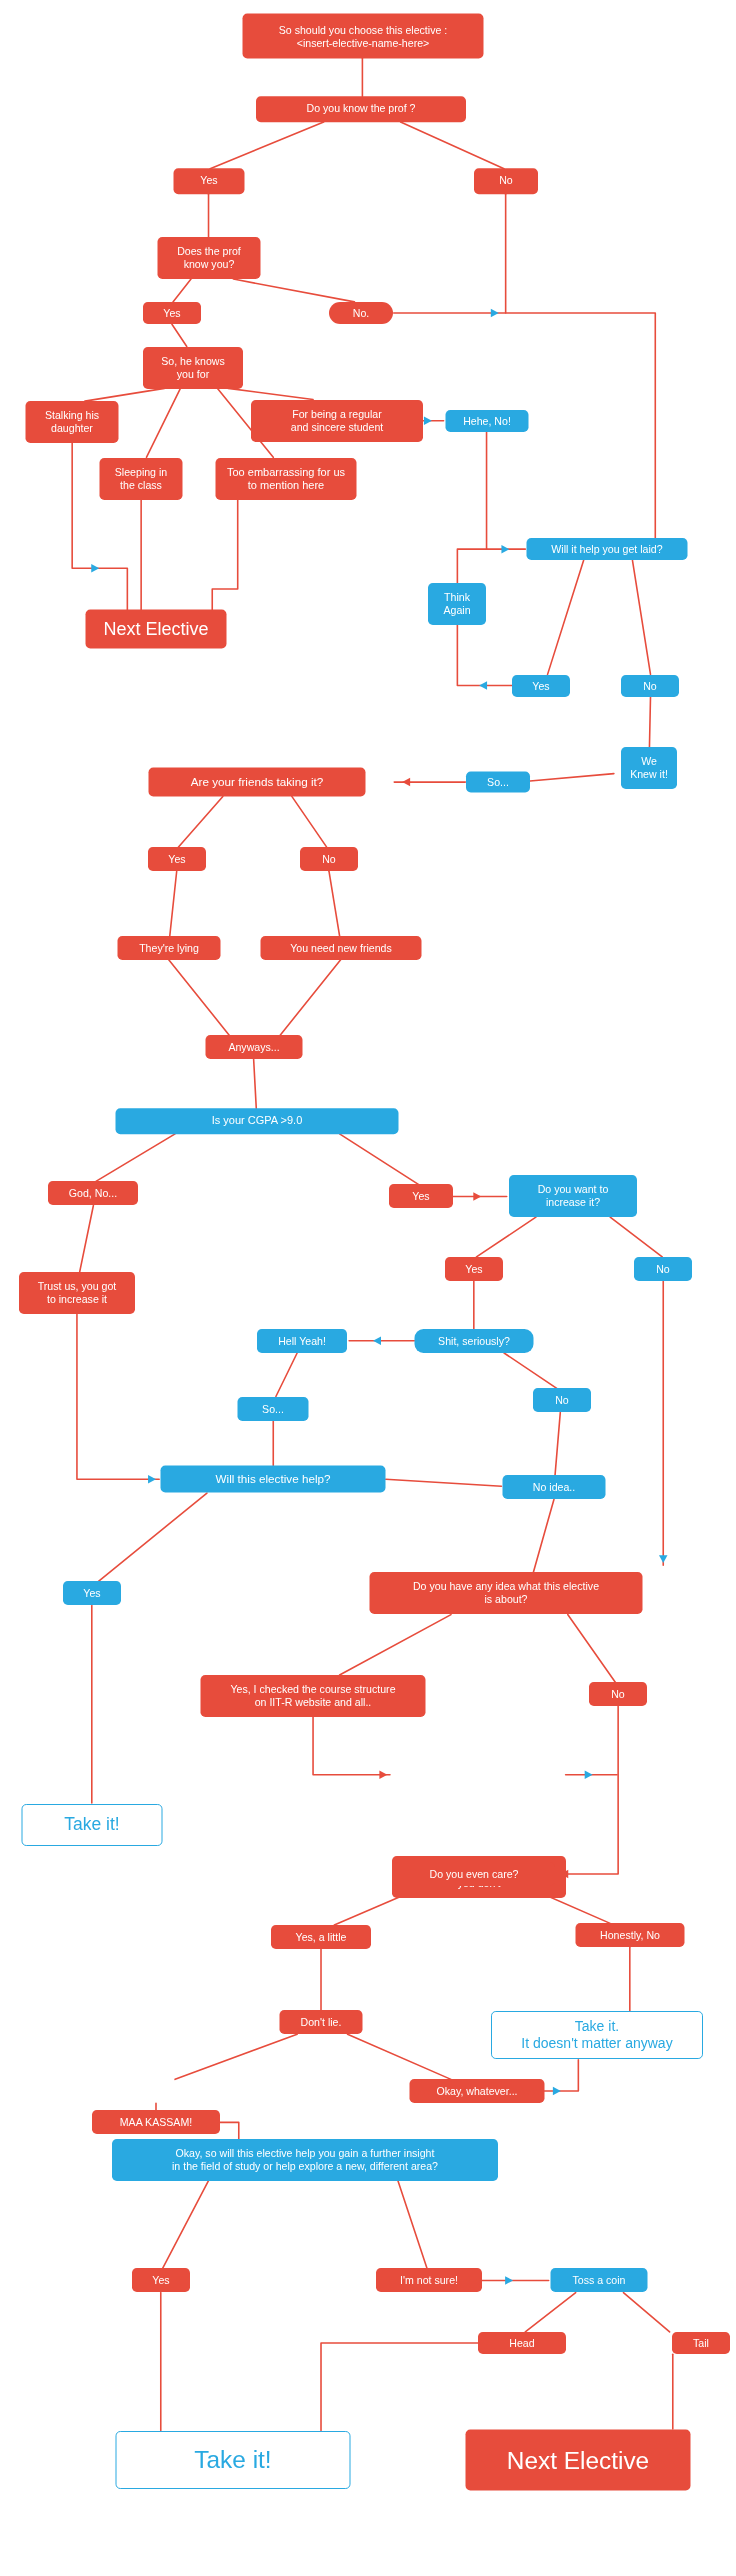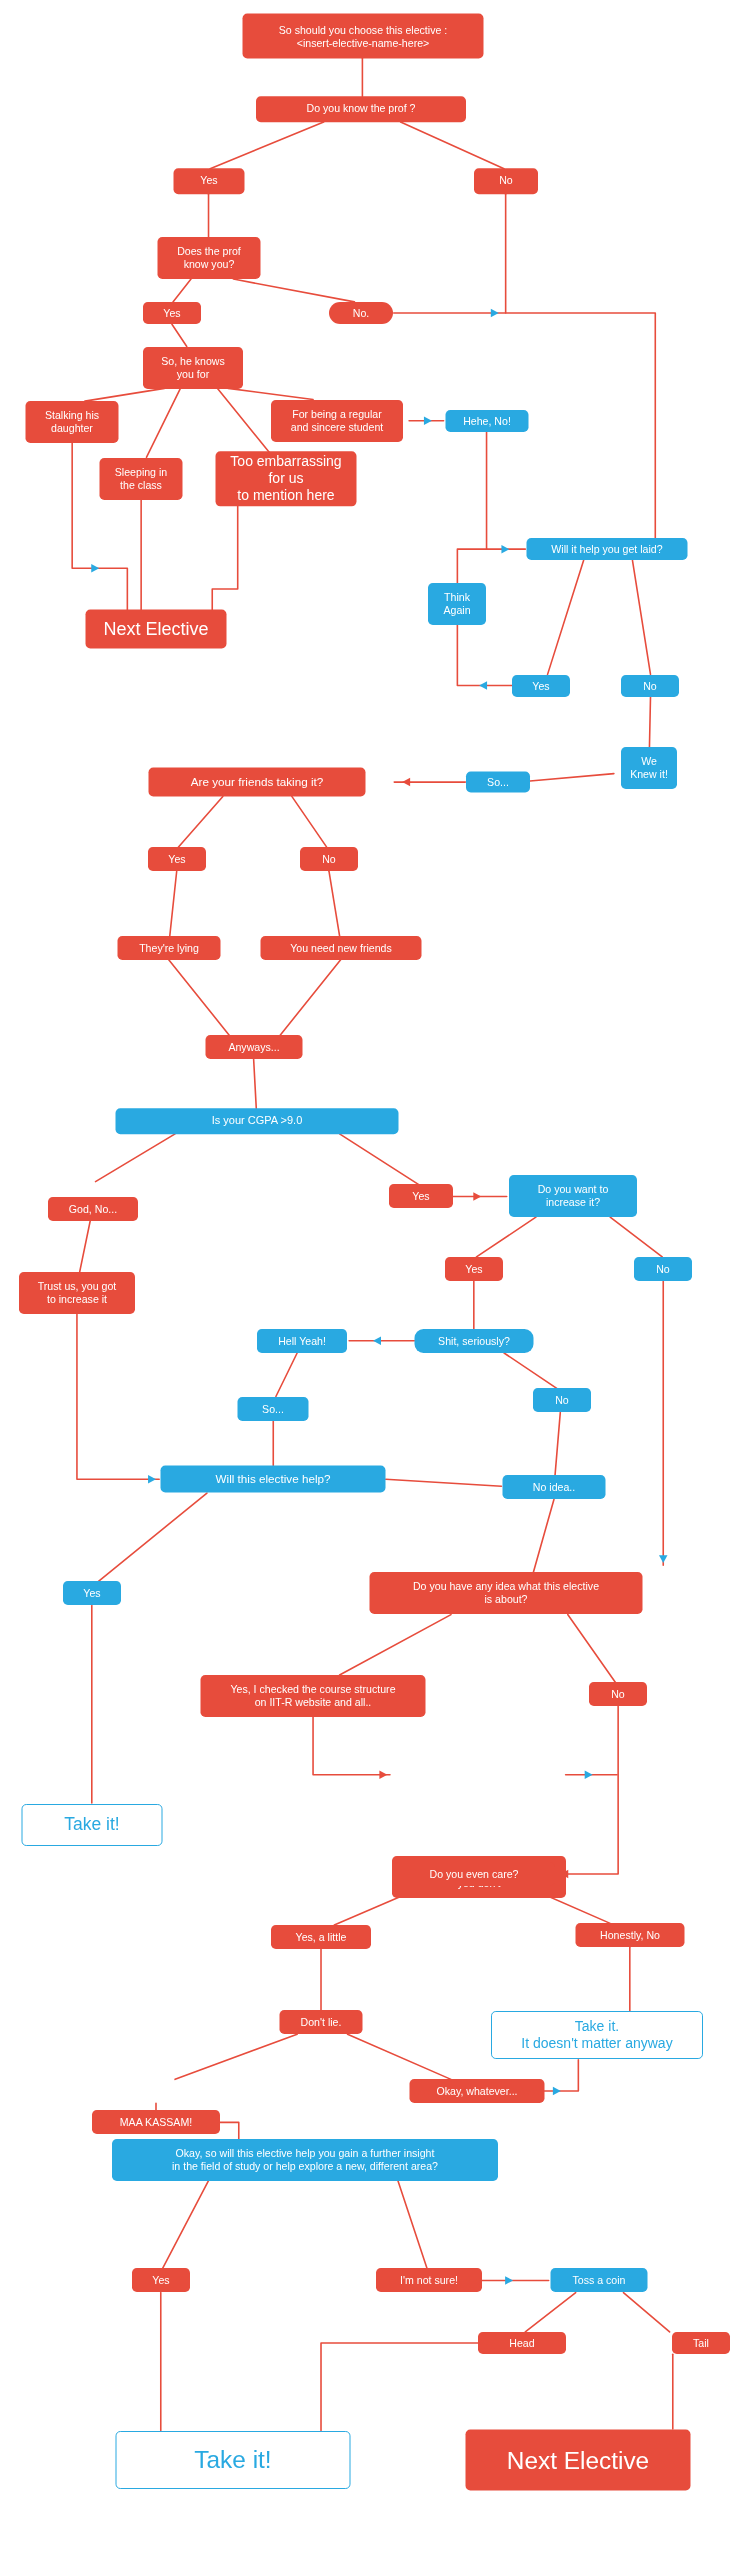--- a/index.html
+++ b/index.html
@@ -112,44 +112,44 @@
     <div class="node red" style="left: 209px; top: 181px; width: 71px; min-height: 25.5px; font-size: 10.6px; background: rgb(231, 76, 60); color: rgb(255, 255, 255);">Yes</div>
     <div class="node red" style="left: 506px; top: 181px; width: 64px; min-height: 25.5px; font-size: 10.6px; background: rgb(231, 76, 60); color: rgb(255, 255, 255);">No</div>
     <div class="node red" style="left: 209px; top: 258px; width: 103px; min-height: 42px; font-size: 10.6px; background: rgb(231, 76, 60); color: rgb(255, 255, 255);">Does the prof
 know you?</div>
     <div class="node red" style="left: 172px; top: 313px; width: 58px; min-height: 22px; font-size: 10.6px; background: rgb(231, 76, 60); color: rgb(255, 255, 255);">Yes</div>
     <div class="node red" style="left: 361px; top: 313px; width: 64px; min-height: 22px; font-size: 10.6px; background: rgb(231, 76, 60); color: rgb(255, 255, 255); border-radius: 11px;">No.</div>
     <div class="node red" style="left: 193px; top: 368px; width: 100px; min-height: 42px; font-size: 10.6px; background: rgb(231, 76, 60); color: rgb(255, 255, 255);">So, he knows
 you for</div>
     <div class="node red" style="left: 72px; top: 422px; width: 93px; min-height: 42px; font-size: 10.6px; background: rgb(231, 76, 60); color: rgb(255, 255, 255);">Stalking his
 daughter</div>
-    <div class="node red" style="left: 337px; top: 421px; width: 132px; min-height: 42px; font-size: 10.6px; background: rgb(231, 76, 60); color: rgb(255, 255, 255);">For being a regular
+    <div class="node red" style="left: 337px; top: 421px; width: 172px; min-height: 42px; font-size: 10.6px; background: rgb(231, 76, 60); color: rgb(255, 255, 255);">For being a regular
 and sincere student</div>
     <div class="node blue" style="left: 487px; top: 421px; width: 83px; min-height: 22px; font-size: 10.6px; background: rgb(41, 169, 225); color: rgb(255, 255, 255);">Hehe, No!</div>
     <div class="node red" style="left: 141px; top: 479px; width: 83px; min-height: 42px; font-size: 10.6px; background: rgb(231, 76, 60); color: rgb(255, 255, 255);">Sleeping in
 the class</div>
-    <div class="node red" style="left: 286px; top: 479px; width: 141px; min-height: 42px; font-size: 14px; background: rgb(231, 76, 60); color: rgb(255, 255, 255);">Too embarrassing for us
+    <div class="node red" style="left: 286px; top: 479px; width: 141px; min-height: 42px; font-size: 11px; background: rgb(231, 76, 60); color: rgb(255, 255, 255);">Too embarrassing for us
 to mention here</div>
     <div class="node blue" style="left: 607px; top: 549px; width: 161px; min-height: 22px; font-size: 10.6px; background: rgb(41, 169, 225); color: rgb(255, 255, 255);">Will it help you get laid?</div>
     <div class="node blue" style="left: 457px; top: 604px; width: 58px; min-height: 42px; font-size: 10.6px; background: rgb(41, 169, 225); color: rgb(255, 255, 255);">Think
 Again</div>
     <div class="node red" style="left: 156px; top: 629px; width: 141px; min-height: 39px; font-size: 18px; background: rgb(231, 76, 60); color: rgb(255, 255, 255);">Next Elective</div>
     <div class="node blue" style="left: 541px; top: 686px; width: 58px; min-height: 22px; font-size: 10.6px; background: rgb(41, 169, 225); color: rgb(255, 255, 255);">Yes</div>
     <div class="node blue" style="left: 650px; top: 686px; width: 58px; min-height: 22px; font-size: 10.6px; background: rgb(41, 169, 225); color: rgb(255, 255, 255);">No</div>
     <div class="node blue" style="left: 649px; top: 768px; width: 56px; min-height: 42px; font-size: 10.6px; background: rgb(41, 169, 225); color: rgb(255, 255, 255);">We
 Knew it!</div>
     <div class="node blue" style="left: 498px; top: 782px; width: 64px; min-height: 21px; font-size: 10.6px; background: rgb(41, 169, 225); color: rgb(255, 255, 255);">So...</div>
     <div class="node red" style="left: 257px; top: 782px; width: 217px; min-height: 29px; font-size: 11.7px; background: rgb(231, 76, 60); color: rgb(255, 255, 255);">Are your friends taking it?</div>
     <div class="node red" style="left: 177px; top: 859px; width: 58px; min-height: 24px; font-size: 10.6px; background: rgb(231, 76, 60); color: rgb(255, 255, 255);">Yes</div>
     <div class="node red" style="left: 329px; top: 859px; width: 58px; min-height: 24px; font-size: 10.6px; background: rgb(231, 76, 60); color: rgb(255, 255, 255);">No</div>
     <div class="node red" style="left: 169px; top: 948px; width: 103px; min-height: 24px; font-size: 10.6px; background: rgb(231, 76, 60); color: rgb(255, 255, 255);">They're lying</div>
     <div class="node red" style="left: 341px; top: 948px; width: 161px; min-height: 24px; font-size: 10.6px; background: rgb(231, 76, 60); color: rgb(255, 255, 255);">You need new friends</div>
     <div class="node red" style="left: 254px; top: 1047px; width: 97px; min-height: 24px; font-size: 10.6px; background: rgb(231, 76, 60); color: rgb(255, 255, 255);">Anyways...</div>
     <div class="node blue" style="left: 257px; top: 1121px; width: 283px; min-height: 25.5px; font-size: 11px; background: rgb(41, 169, 225); color: rgb(255, 255, 255);">Is your CGPA &gt;9.0</div>
-    <div class="node red" style="left: 93px; top: 1193px; width: 90px; min-height: 24px; font-size: 10.6px; background: rgb(231, 76, 60); color: rgb(255, 255, 255); margin-top: 16px;">God, No...</div>
+    <div class="node red" style="left: 93px; top: 1193px; width: 90px; min-height: 24px; font-size: 10.6px; background: rgb(231, 76, 60); color: rgb(255, 255, 255);">God, No...</div>
     <div class="node red" style="left: 421px; top: 1196px; width: 64px; min-height: 24px; font-size: 10.6px; background: rgb(231, 76, 60); color: rgb(255, 255, 255);">Yes</div>
     <div class="node blue" style="left: 573px; top: 1196px; width: 128px; min-height: 42px; font-size: 10.6px; background: rgb(41, 169, 225); color: rgb(255, 255, 255);">Do you want to
 increase it?</div>
     <div class="node red" style="left: 77px; top: 1293px; width: 116px; min-height: 42px; font-size: 10.6px; background: rgb(231, 76, 60); color: rgb(255, 255, 255);">Trust us, you got
 to increase it</div>
     <div class="node red" style="left: 474px; top: 1269px; width: 58px; min-height: 24px; font-size: 10.6px; background: rgb(231, 76, 60); color: rgb(255, 255, 255);">Yes</div>
     <div class="node blue" style="left: 663px; top: 1269px; width: 58px; min-height: 24px; font-size: 10.6px; background: rgb(41, 169, 225); color: rgb(255, 255, 255);">No</div>
     <div class="node blue" style="left: 302px; top: 1341px; width: 90px; min-height: 24px; font-size: 10.6px; background: rgb(41, 169, 225); color: rgb(255, 255, 255);">Hell Yeah!</div>
     <div class="node blue" style="left: 474px; top: 1341px; width: 119px; min-height: 24px; font-size: 10.6px; background: rgb(41, 169, 225); color: rgb(255, 255, 255); border-radius: 9px;">Shit, seriously?</div>
     <div class="node blue" style="left: 273px; top: 1409px; width: 71px; min-height: 24px; font-size: 10.6px; background: rgb(41, 169, 225); color: rgb(255, 255, 255);">So...</div>

